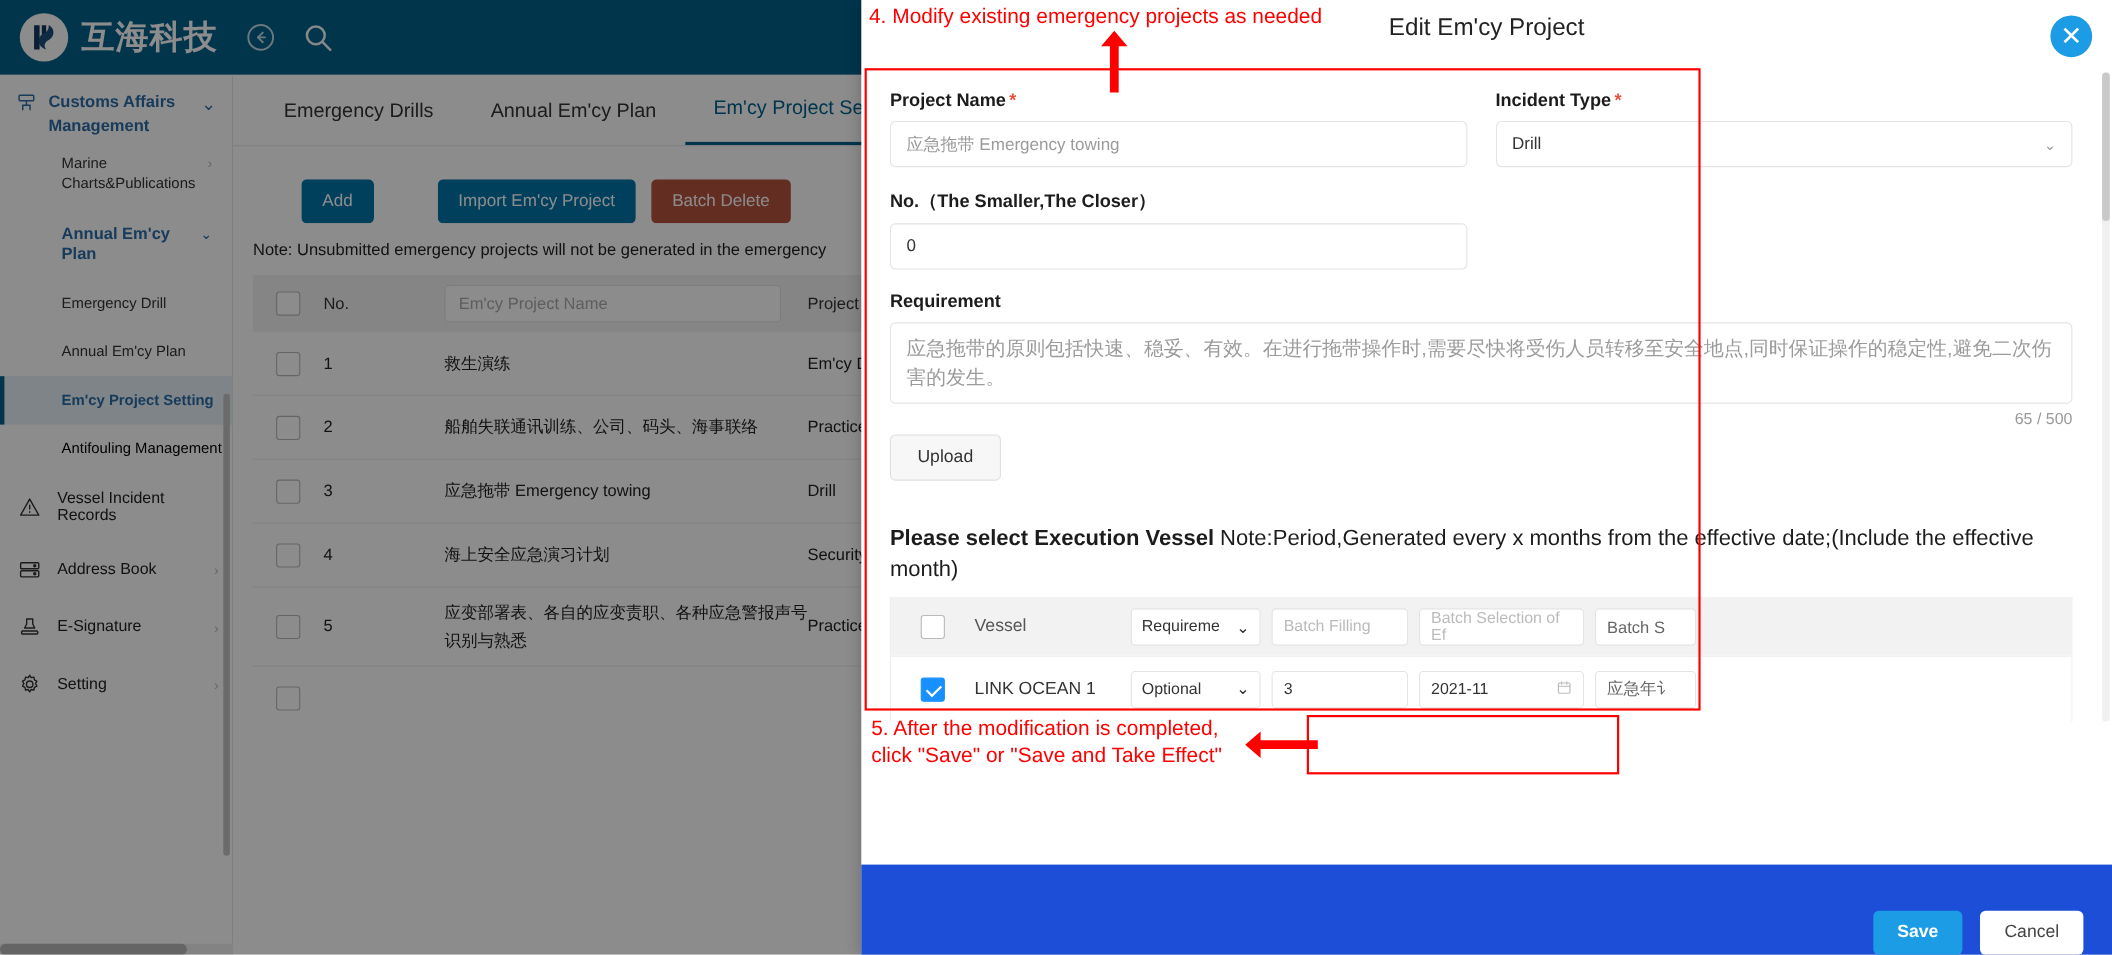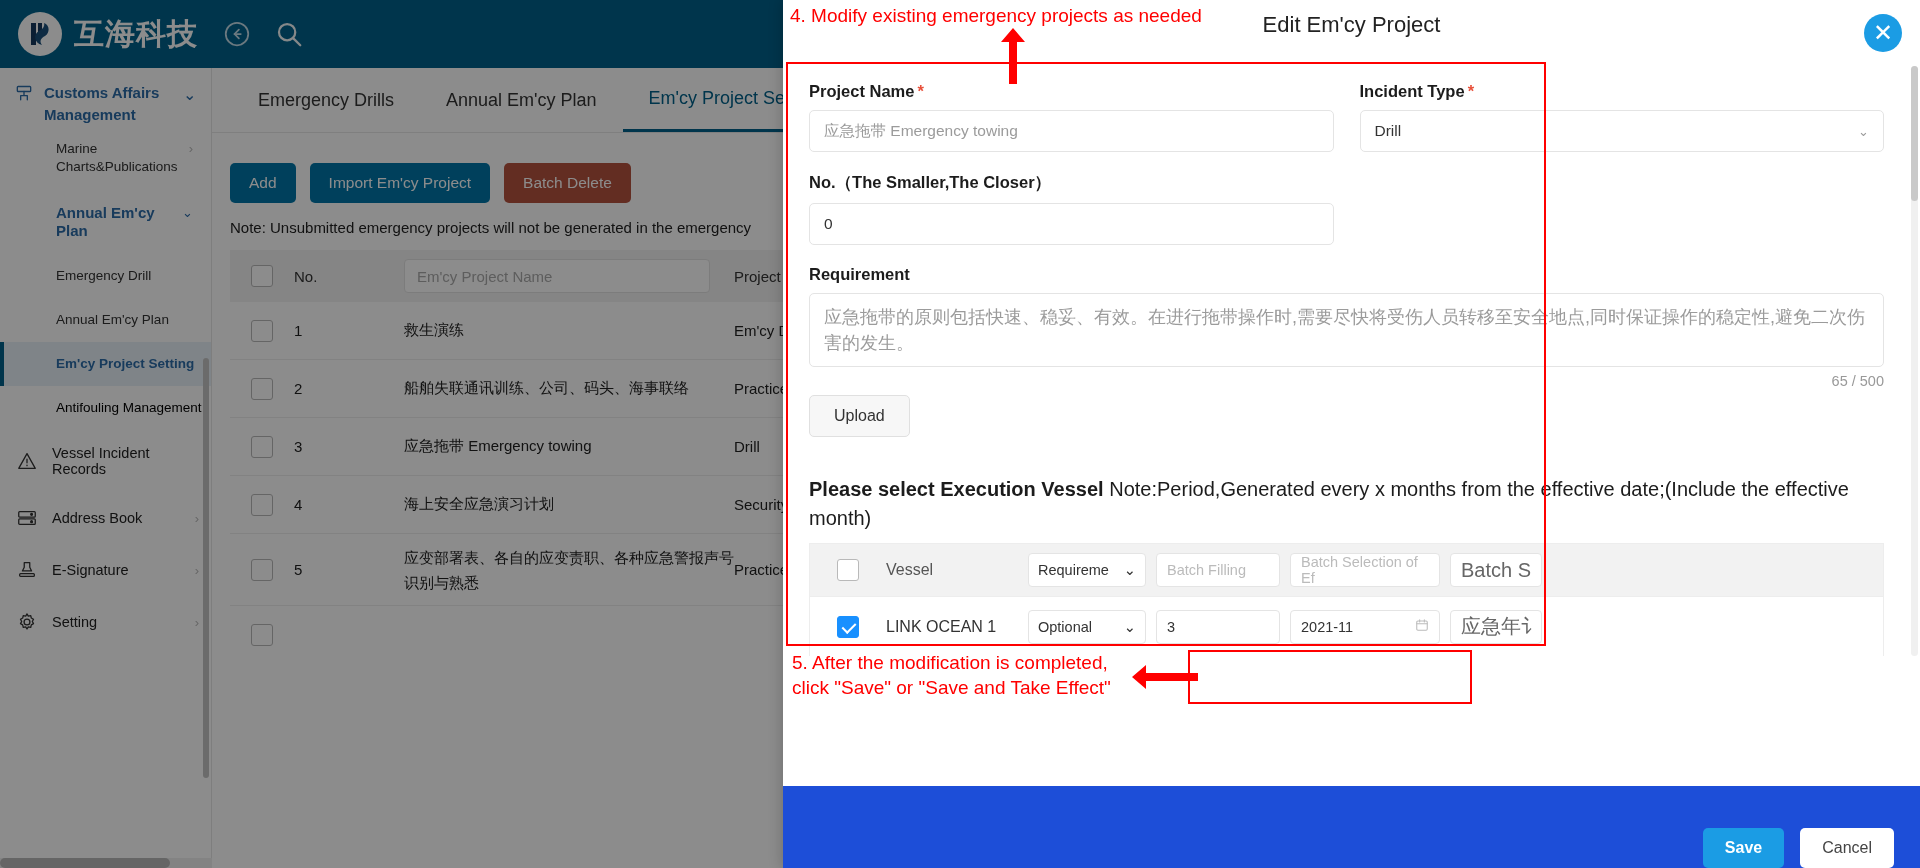--- a/index.html
+++ b/index.html
@@ -104,21 +104,21 @@
   }
   .tab.active { color:#00628B; border-bottom: 3px solid #00628B; font-weight: 500; }
   .tabs-divider { position:absolute; left:0; right:0; top:64px; height:1px; background:#e8e8e8; }
   .panel { position:absolute; top:77px; left:0; right:0; bottom:0; background:#fff; }
   .btnrow { display:flex; align-items:center; gap:14px; padding: 18px 0 0 18px; }
   .bt {
     height:40px; padding: 0 18px; border-radius:5px; font-size:15.5px;
     display:flex; align-items:center; justify-content:center; white-space:nowrap;
     border:1px solid transparent; cursor:pointer;
   }
-  .bt.primary { background:#0076A8; color:#fff; }
+  .bt.primary { background:#0076A8; color:#fff;margin-left:44px; }
   .bt.ghost { background:#fff; color:#0076A8; border:1px solid #8bc3da; }
   .bt.danger { background:#b5523f; color:#fff; }
   .note { padding: 16px 0 0 18px; font-size:15px; color:#222; }
 
   
   .tbl { margin: 14px 0 0 18px; width: 1100px; }
   .tbl .thead {
     display:flex; align-items:center; height:52px; background:#f2f2f2;
     font-size:15px; color:#333;
   }
@@ -224,21 +224,21 @@
   }
   .v-inp.ph { color:#bbb; }
   .v-date {
     width:150px; height:34px; border:1px solid #e4e4e4; border-radius:4px; background:#fff;
     display:flex; align-items:center; justify-content:space-between; padding:0 10px;
     font-size:14.5px; color:#333;
   }
   .v-date.ph { color:#bbb; }
   .v-last {
     width:92px; height:34px; border:1px solid #e4e4e4; border-radius:4px; background:#fff;
-    display:flex; align-items:center; padding:0 10px; font-size:20px; color:#666;
+    display:flex; align-items:center; padding:0 10px; font-size:15px; color:#666;
     overflow:hidden; white-space:nowrap;
   }
 
   
   .modal-footer {
     position:absolute; bottom:0; left:0; right:0; height:82px;
     display:flex; align-items:flex-end; justify-content:flex-end; gap:16px;
     padding-right:26px; background:#1d4ed8;
   }
   .fbt {

